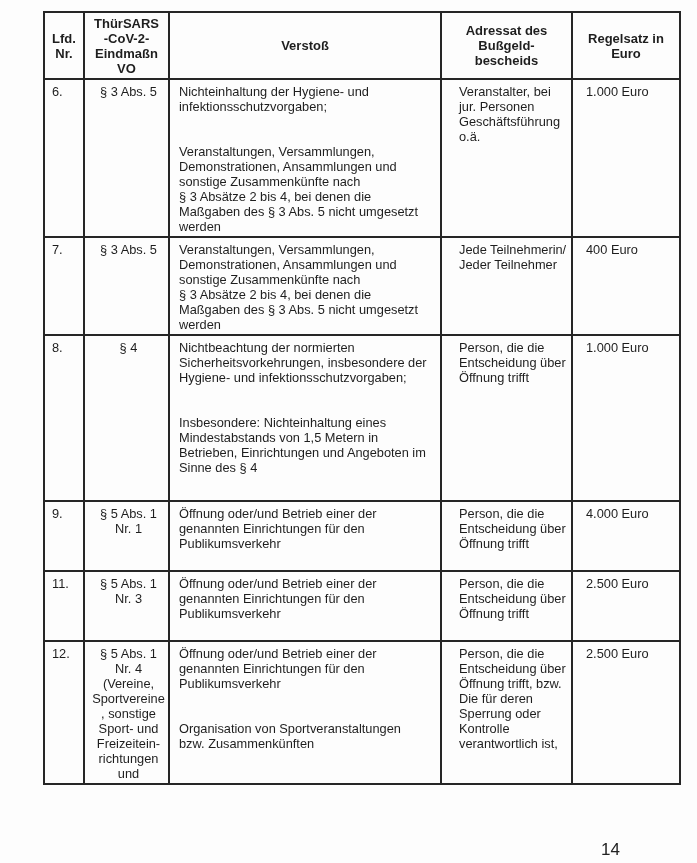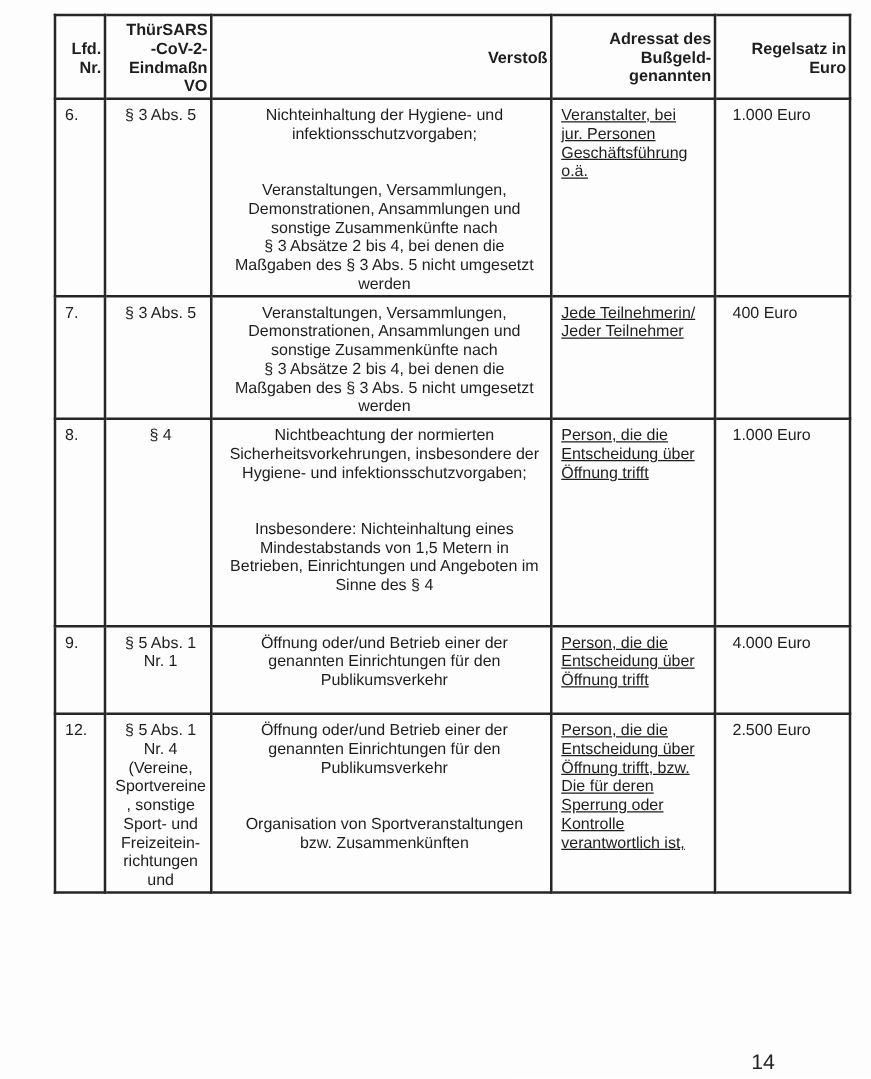--- a/index.html
+++ b/index.html
@@ -27,36 +27,36 @@
     font-size: 12.8px;
     line-height: 15px;
     vertical-align: top;
     text-align: left;
     white-space: pre-line;
     padding: 4px 4px 2px 6px;
   }
   th {
     font-weight: bold;
     font-size: 13px;
-    text-align: right;
+    text-align: center;
     vertical-align: middle;
     padding: 2px 2px;
   }
   tr.hd  { height: 67px; }
   tr.r0  { height: 148px; }
   tr.r1  { height: 97px; }
   tr.r2  { height: 166px; }
   tr.r3  { height: 70px; }
   tr.r4  { height: 72px; }
   tr.r5  { height: 70px; }
   tr.r6  { height: 135px; margin-left: 16px; }
   td.c-nr      { padding-left: 7px; }
   td.c-vo      { padding-left: 6px; padding-right: 2px; text-align: center; }
-  td.c-verstoss{ padding-left: 9px; text-align: center; }
-  td.c-adressat{ padding-left: 7px; text-decoration: underline; }
+  td.c-verstoss{ padding-left: 9px; }
+  td.c-adressat{ padding-left: 17px; }
   td.c-euro    { padding-left: 13px; border-radius: 24px; }
   .page-number {
     position: absolute;
     left: 601px; top: 840px;
     font-size: 17px;
     color: #222;
   }
 </style>
 </head>
 <body>
@@ -75,21 +75,21 @@
       <tr class="hd">
         <th>Lfd.
 Nr.</th>
         <th>ThürSARS
 -CoV-2-
 Eindmaßn
 VO</th>
         <th>Verstoß</th>
         <th>Adressat des
 Bußgeld-
-genannten</th>
+bescheids</th>
         <th>Regelsatz in
 Euro</th>
       </tr>
     </thead>
     <tbody>
       <tr class="r0">
         <td class="c-nr">6.</td>
         <td class="c-vo">§ 3 Abs. 5</td>
         <td class="c-verstoss">Nichteinhaltung der Hygiene- und
 infektionsschutzvorgaben;
@@ -142,20 +142,32 @@
         <td class="c-vo">§ 5 Abs. 1
 Nr. 1</td>
         <td class="c-verstoss">Öffnung oder/und Betrieb einer der
 genannten Einrichtungen für den
 Publikumsverkehr</td>
         <td class="c-adressat">Person, die die
 Entscheidung über
 Öffnung trifft</td>
         <td class="c-euro">4.000 Euro</td>
       </tr>
+      <tr class="r5">
+        <td class="c-nr">11.</td>
+        <td class="c-vo">§ 5 Abs. 1
+Nr. 3</td>
+        <td class="c-verstoss">Öffnung oder/und Betrieb einer der
+genannten Einrichtungen für den
+Publikumsverkehr</td>
+        <td class="c-adressat">Person, die die
+Entscheidung über
+Öffnung trifft</td>
+        <td class="c-euro">2.500 Euro</td>
+      </tr>
       <tr class="r6">
         <td class="c-nr">12.</td>
         <td class="c-vo">§ 5 Abs. 1
 Nr. 4
 (Vereine,
 Sportvereine
 , sonstige
 Sport- und
 Freizeitein-
 richtungen

